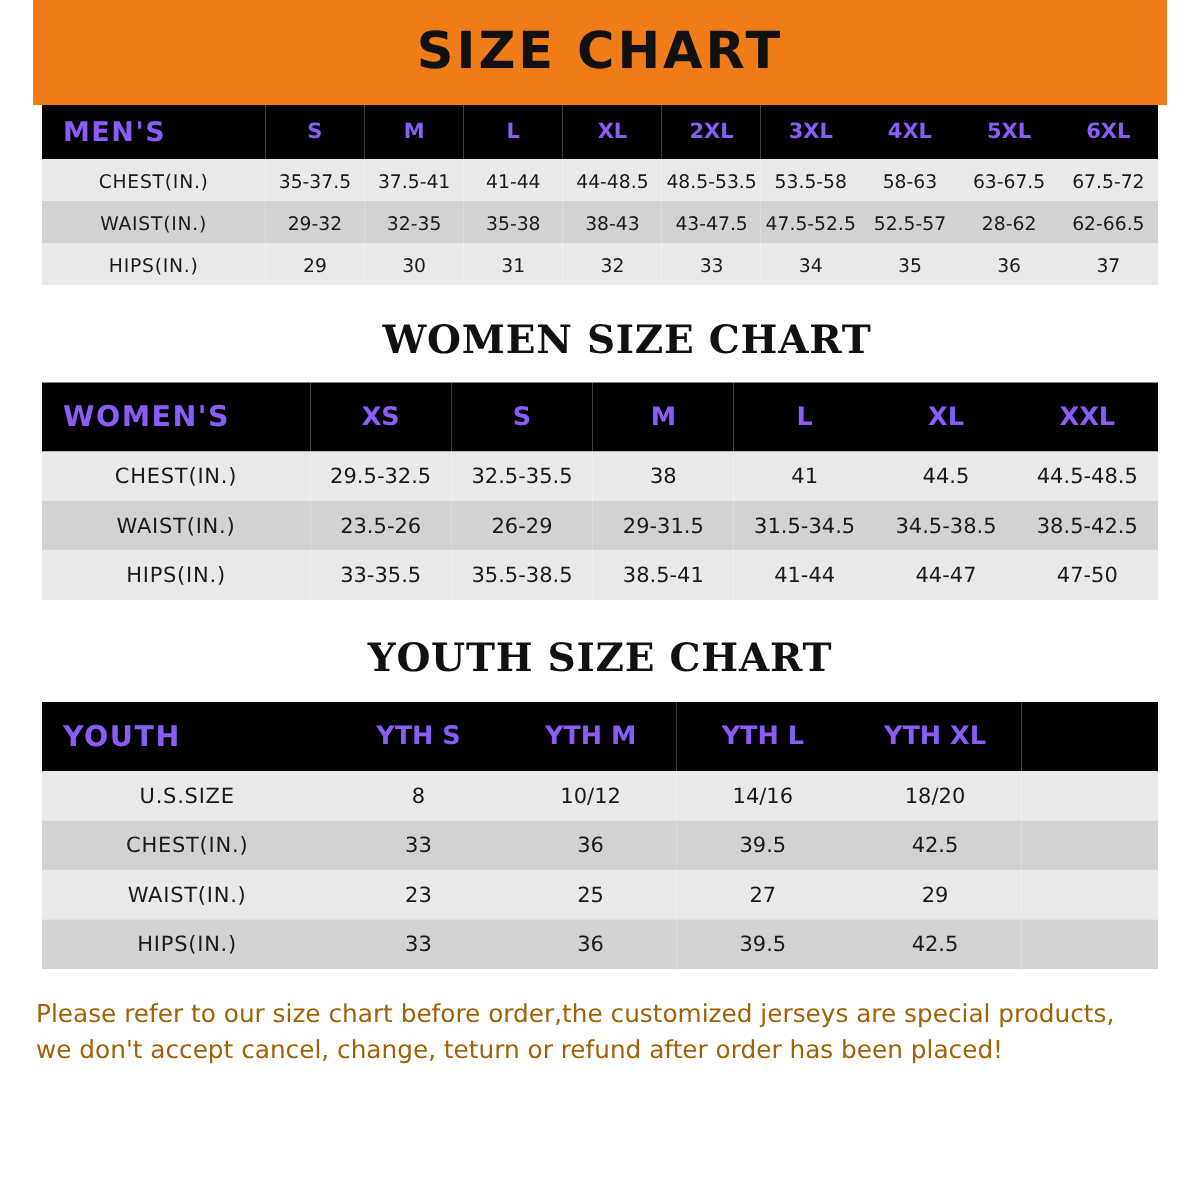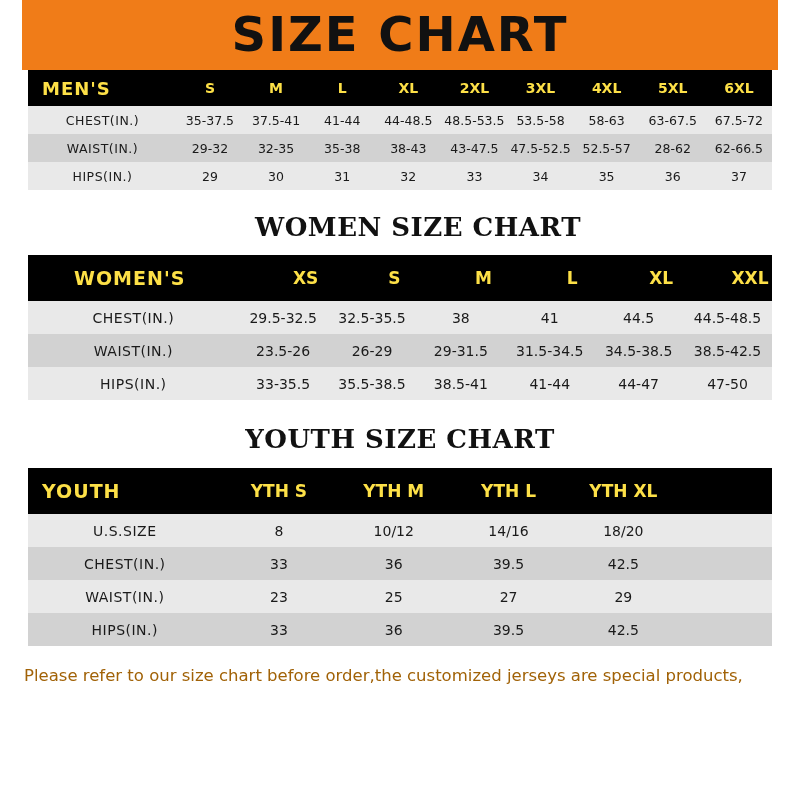--- a/index.html
+++ b/index.html
@@ -34,21 +34,21 @@
     top: 0;
     width: 22px;
     height: 70px;
     background: #ffffff;
   }
   .banner-left { left: 0; }
   .banner-right { right: 0; }
   .banner-title {
     font-family: "DejaVu Sans", sans-serif;
     font-weight: bold;
-    font-size: 48px;
+    font-size: 34px;
     letter-spacing: 2px;
     color: #111111;
     line-height: 1;
     padding-bottom: 2px;
   }
   
   .section-title {
     text-align: center;
     font-family: "DejaVu Serif", serif;
     font-weight: bold;
@@ -73,21 +73,21 @@
   table.size-table td {
     text-align: center;
     font-family: "DejaVu Sans", sans-serif;
     color: #1a1a1a;
   }
   
   table.size-table thead tr {
     background: #000000;
   }
   table.size-table thead th {
-    color: #fde047;
+    color: #8b5cf6;
     font-weight: bold;
   }
   table.size-table thead th.rowlabel {
     text-align: left;
     padding-left: 14px;
     letter-spacing: 1px;
   }
   
   table.size-table tbody tr.light { background: #e9e9e9; }
   table.size-table tbody tr.dark  { background: #d2d2d2; }
@@ -97,21 +97,21 @@
     letter-spacing: 0.5px;
   }
 
   
   #men-table thead th { font-size: 14px; height: 34px; }
   #men-table thead th.rowlabel { font-size: 18px; }
   #men-table tbody td { font-size: 12.5px; height: 26px; }
   #men-table tbody td.rowlabel { font-size: 12.5px; }
 
   
-  #women-table thead th { font-size: 17px; height: 44px; padding-left: 46px; }
+  #women-table thead th { font-size: 17px; height: 44px; }
   #women-table thead th.rowlabel { font-size: 19px; }
   #women-table tbody td { font-size: 14px; height: 31px; }
   #women-table tbody td.rowlabel { font-size: 14px; }
 
   
   #youth-table thead th { font-size: 17px; height: 44px; }
   #youth-table thead th.rowlabel { font-size: 19px; }
   #youth-table tbody td { font-size: 14px; height: 31px; }
   #youth-table tbody td.rowlabel { font-size: 14px; }
 
@@ -285,15 +285,16 @@
           <td>39.5</td>
           <td>42.5</td>
           <td></td>
         </tr>
       </tbody>
     </table>
   </div>
 
   <div class="note">
     <div>Please refer to our size chart before order,the customized jerseys are special products,</div>
+    <div>we don't accept cancel, change, teturn or refund after order has been placed!</div>
   </div>
 
 </div>
 
 </body></html>

